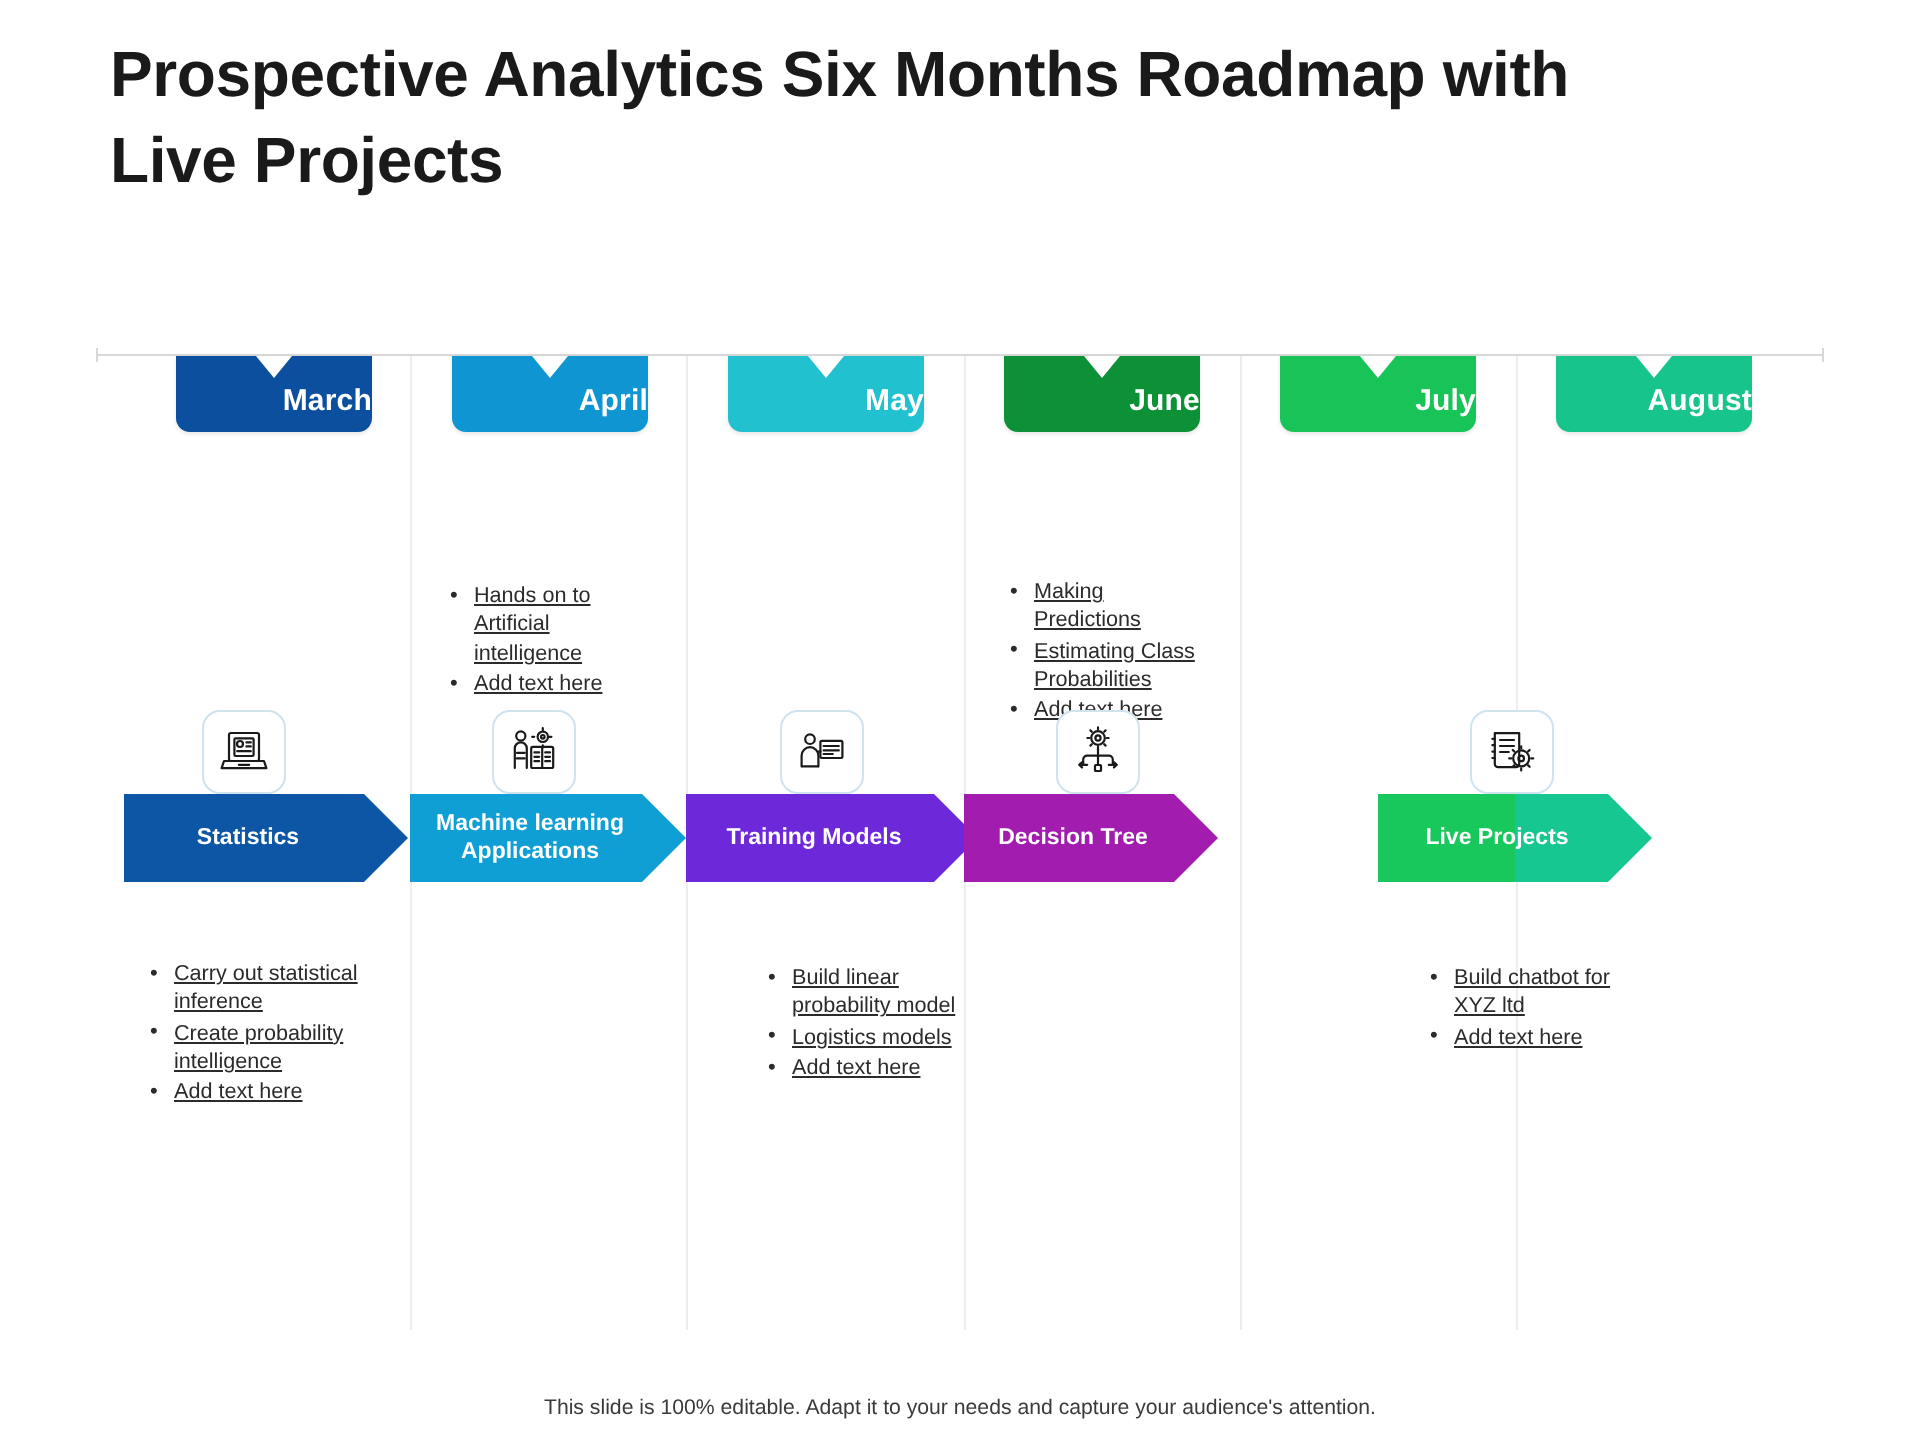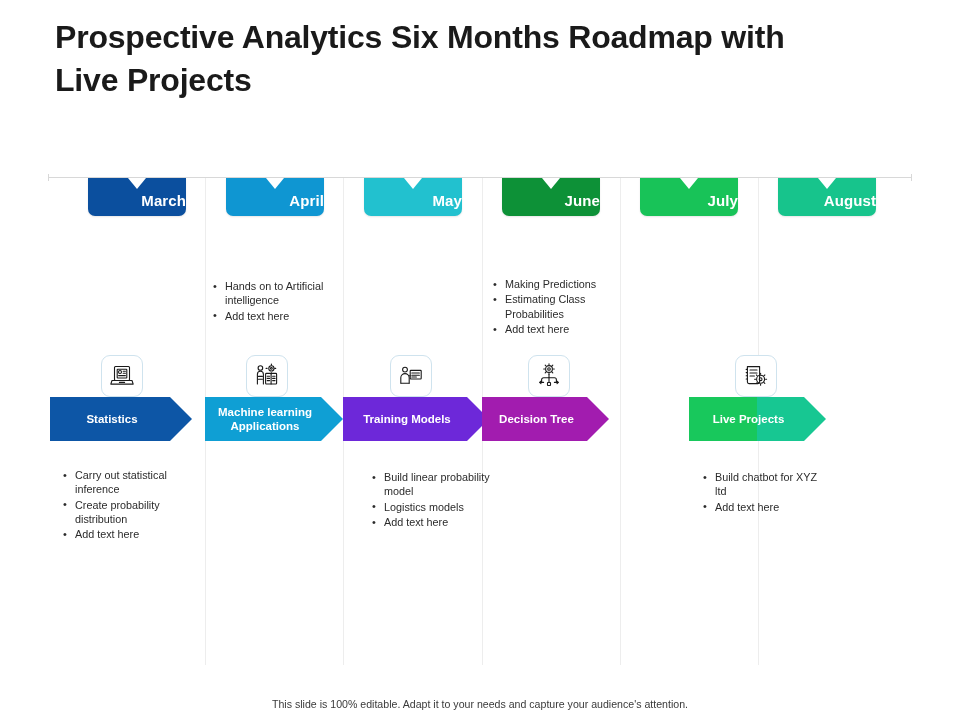--- a/index.html
+++ b/index.html
@@ -125,23 +125,24 @@
   .arrow-bar .arrow-label { padding: 0 24px 0 6px; }
 
   
   .bullets {
     position: absolute;
     font-size: 10.8px;
     line-height: 1.33;
     color: #2b2b2b;
   }
   .bullets ul {
-    margin: 0;
+    margin: 12px;
     padding: 0;
     list-style: none;
+    text-decoration: underline;
   }
   .bullets li {
     position: relative;
     padding-left: 13px;
     margin-bottom: 1px;
   }
   .bullets li::before {
     content: "\2022";
     position: absolute;
     left: 1px;
@@ -293,21 +294,21 @@
       <line x1="7" y1="7" x2="14" y2="7"></line>
       <line x1="7" y1="10" x2="14" y2="10"></line>
       <line x1="7" y1="13" x2="11.4" y2="13"></line>
       <circle cx="17.6" cy="16.2" r="4"></circle>
       <circle cx="17.6" cy="16.2" r="1.4"></circle>
       <path d="M17.6 11.2v-1M17.6 21.2v1M22.6 16.2h1M12.6 16.2h-1M21.1 12.7l0.7-0.7M14.1 19.7l-0.7 0.7M21.1 19.7l0.7 0.7M14.1 12.7l-0.7-0.7"></path>
     </svg>
   </span>
 </div>
 
-<div class="arrow-bar" style="left: 50px; top: 397px; width: 142px; background: rgb(13, 86, 166);">
+<div class="arrow-bar" style="left: 62px; top: 397px; width: 142px; background: rgb(13, 86, 166);">
   <span class="arrow-label">Statistics</span>
 </div>
 
 <div class="arrow-bar" style="left: 205px; top: 397px; width: 138px; background: rgb(15, 159, 212); justify-content: center;">
   <span class="arrow-label">Machine learning Applications</span>
 </div>
 
 <div class="arrow-bar" style="left: 343px; top: 397px; width: 146px; background: #6d28d9;">
   <span class="arrow-label">Training Models</span>
 </div>
@@ -316,21 +317,21 @@
   <span class="arrow-label">Decision Tree</span>
 </div>
 
 <div class="arrow-bar" style="left: 689px; top: 397px; width: 137px; background: linear-gradient(90deg, rgb(24, 200, 92) 0%, rgb(24, 200, 92) 50%, rgb(23, 199, 146) 50%, rgb(23, 199, 146) 100%);">
   <span class="arrow-label">Live Projects</span>
 </div>
 
 <div class="bullets" style="left: 62px; top: 468px; width: 134px; color: rgb(43, 43, 43);">
   <ul>
     <li>Carry out statistical inference</li>
-    <li>Create probability distribution</li>
+    <li>Create probability intelligence</li>
     <li>Add text here</li>
   </ul>
 </div>
 
 <div class="bullets" style="left: 371px; top: 470px; width: 120px; color: rgb(43, 43, 43);">
   <ul>
     <li>Build linear probability model</li>
     <li>Logistics models</li>
     <li>Add text here</li>
   </ul>

